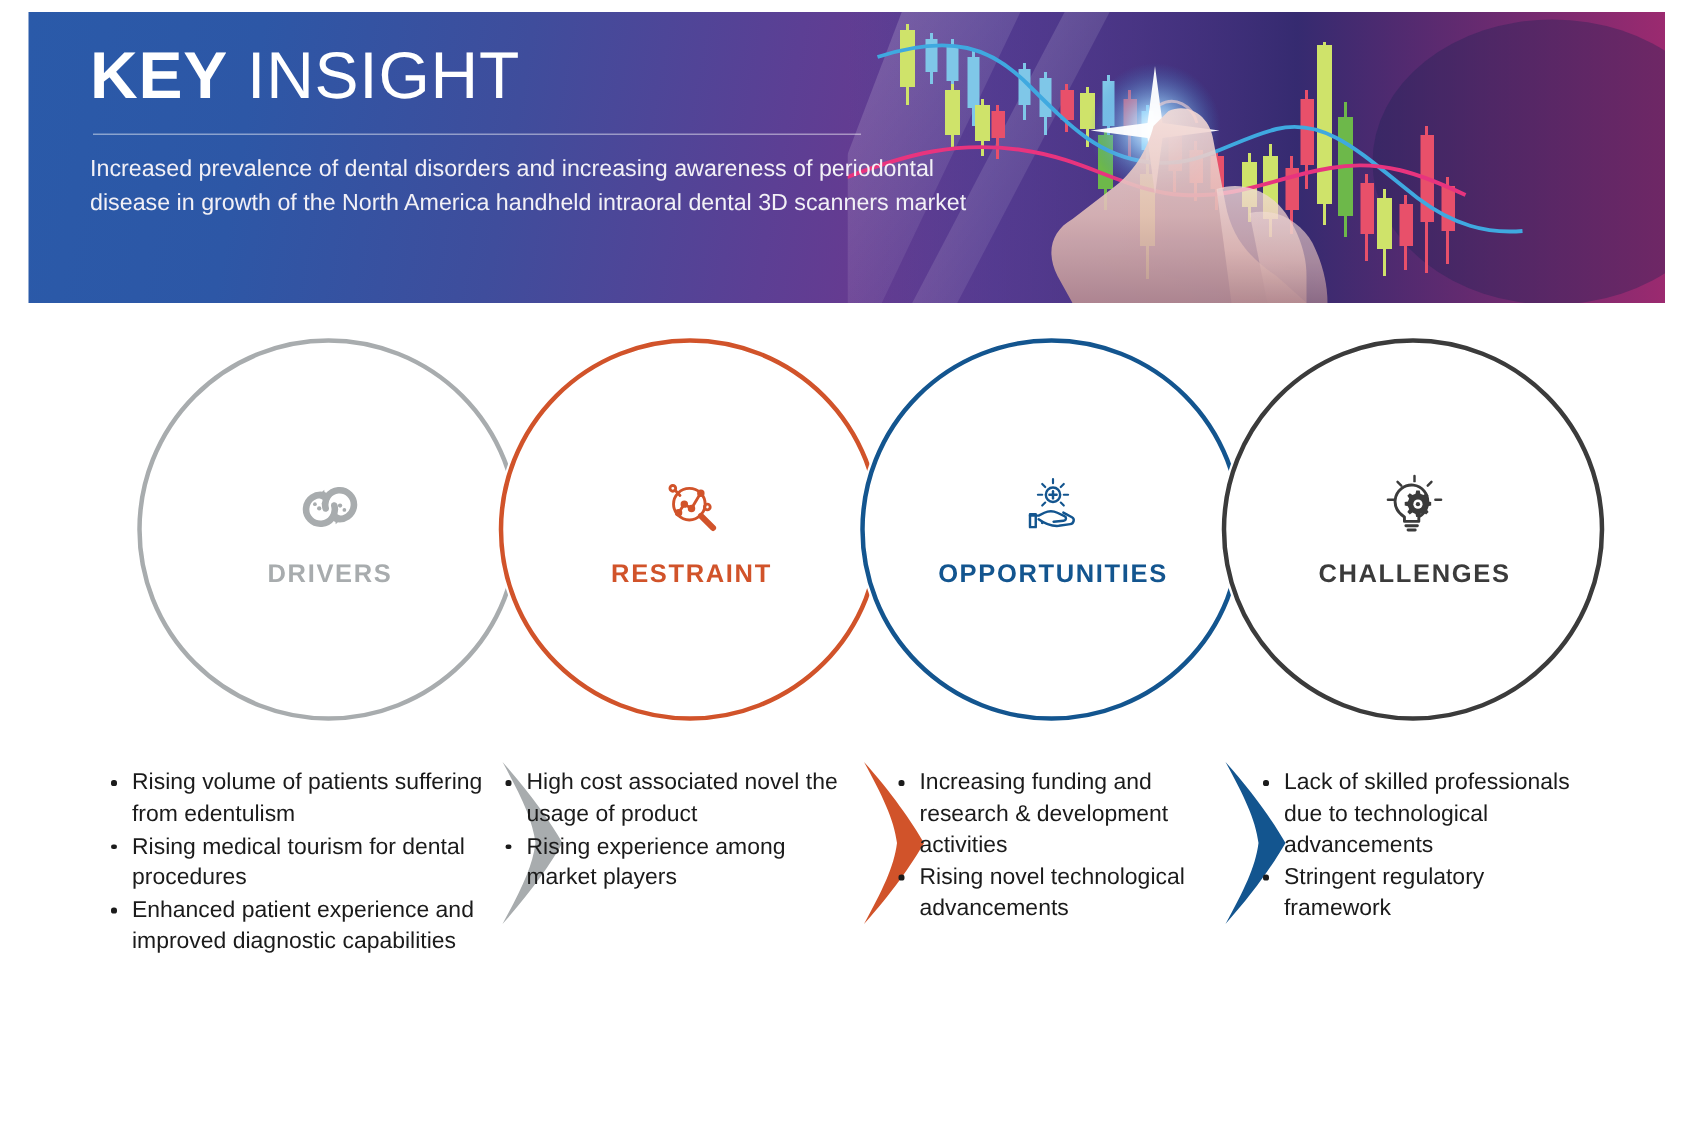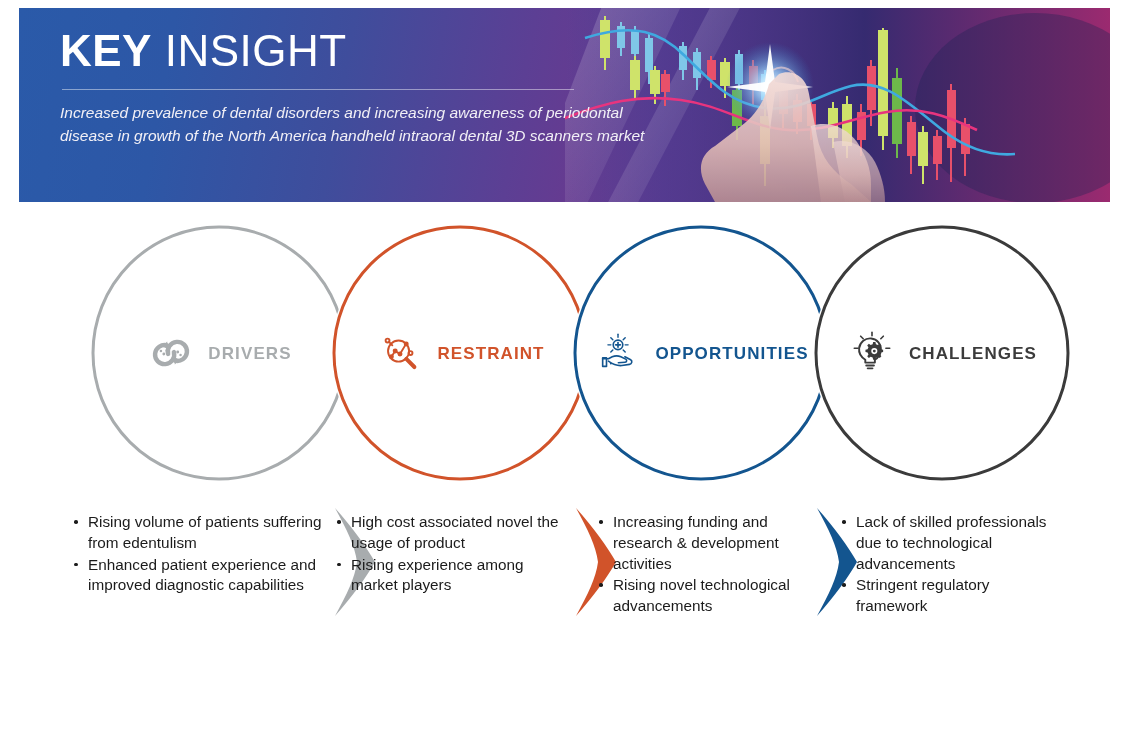--- a/index.html
+++ b/index.html
@@ -23,33 +23,32 @@
     white-space:nowrap;
   }
   .kicker b{font-weight:700;}
   .kicker span{font-weight:400;}
   .hdr-rule{
     width:512px;height:1px;background:rgba(255,255,255,.45);margin:15px 0 12px 2px;
   }
   .hdr-sub{
     font-size:15.5px;line-height:1.45;color:#f2f0f6;margin:0;font-weight:400;
     width:600px;
-    font-style:italic;
   }
 
   
   .circle-row{position:absolute;left:0;top:208px;width:1129px;height:290px;}
   .node{position:absolute;top:0;width:266px;height:266px;}
   .node .ring{
     position:absolute;left:3px;top:16px;width:258px;height:258px;border-radius:50%;
     background:#ffffff;box-sizing:border-box;
   }
   .node .inner{
     position:absolute;left:0;top:16px;width:266px;height:258px;
-    display:flex;align-items:center;justify-content:center;
+    display:flex;flex-direction:column;align-items:center;justify-content:center;
     gap:14px;
   }
   .node .icon{width:46px;height:44px;display:block;}
   .node .label{
     font-size:17px;font-weight:700;letter-spacing:1.1px;line-height:1;
   }
 
   .arrow{position:absolute;top:300px;width:44px;height:108px;}
 
   
@@ -322,20 +321,21 @@
       </div>
     </div>
 
   </div>
 
   <div class="cols">
 
     <div class="col" style="left:68px;width:255px">
       <ul>
         <li>Rising volume of patients suffering from edentulism</li>
+        <li>Rising medical tourism for dental procedures</li>
         <li>Enhanced patient experience and improved diagnostic capabilities</li>
       </ul>
     </div>
 
     <div class="col" style="left:331px;width:240px">
       <ul>
         <li>High cost associated novel the usage of product</li>
         <li>Rising experience among market players</li>
       </ul>
     </div>

